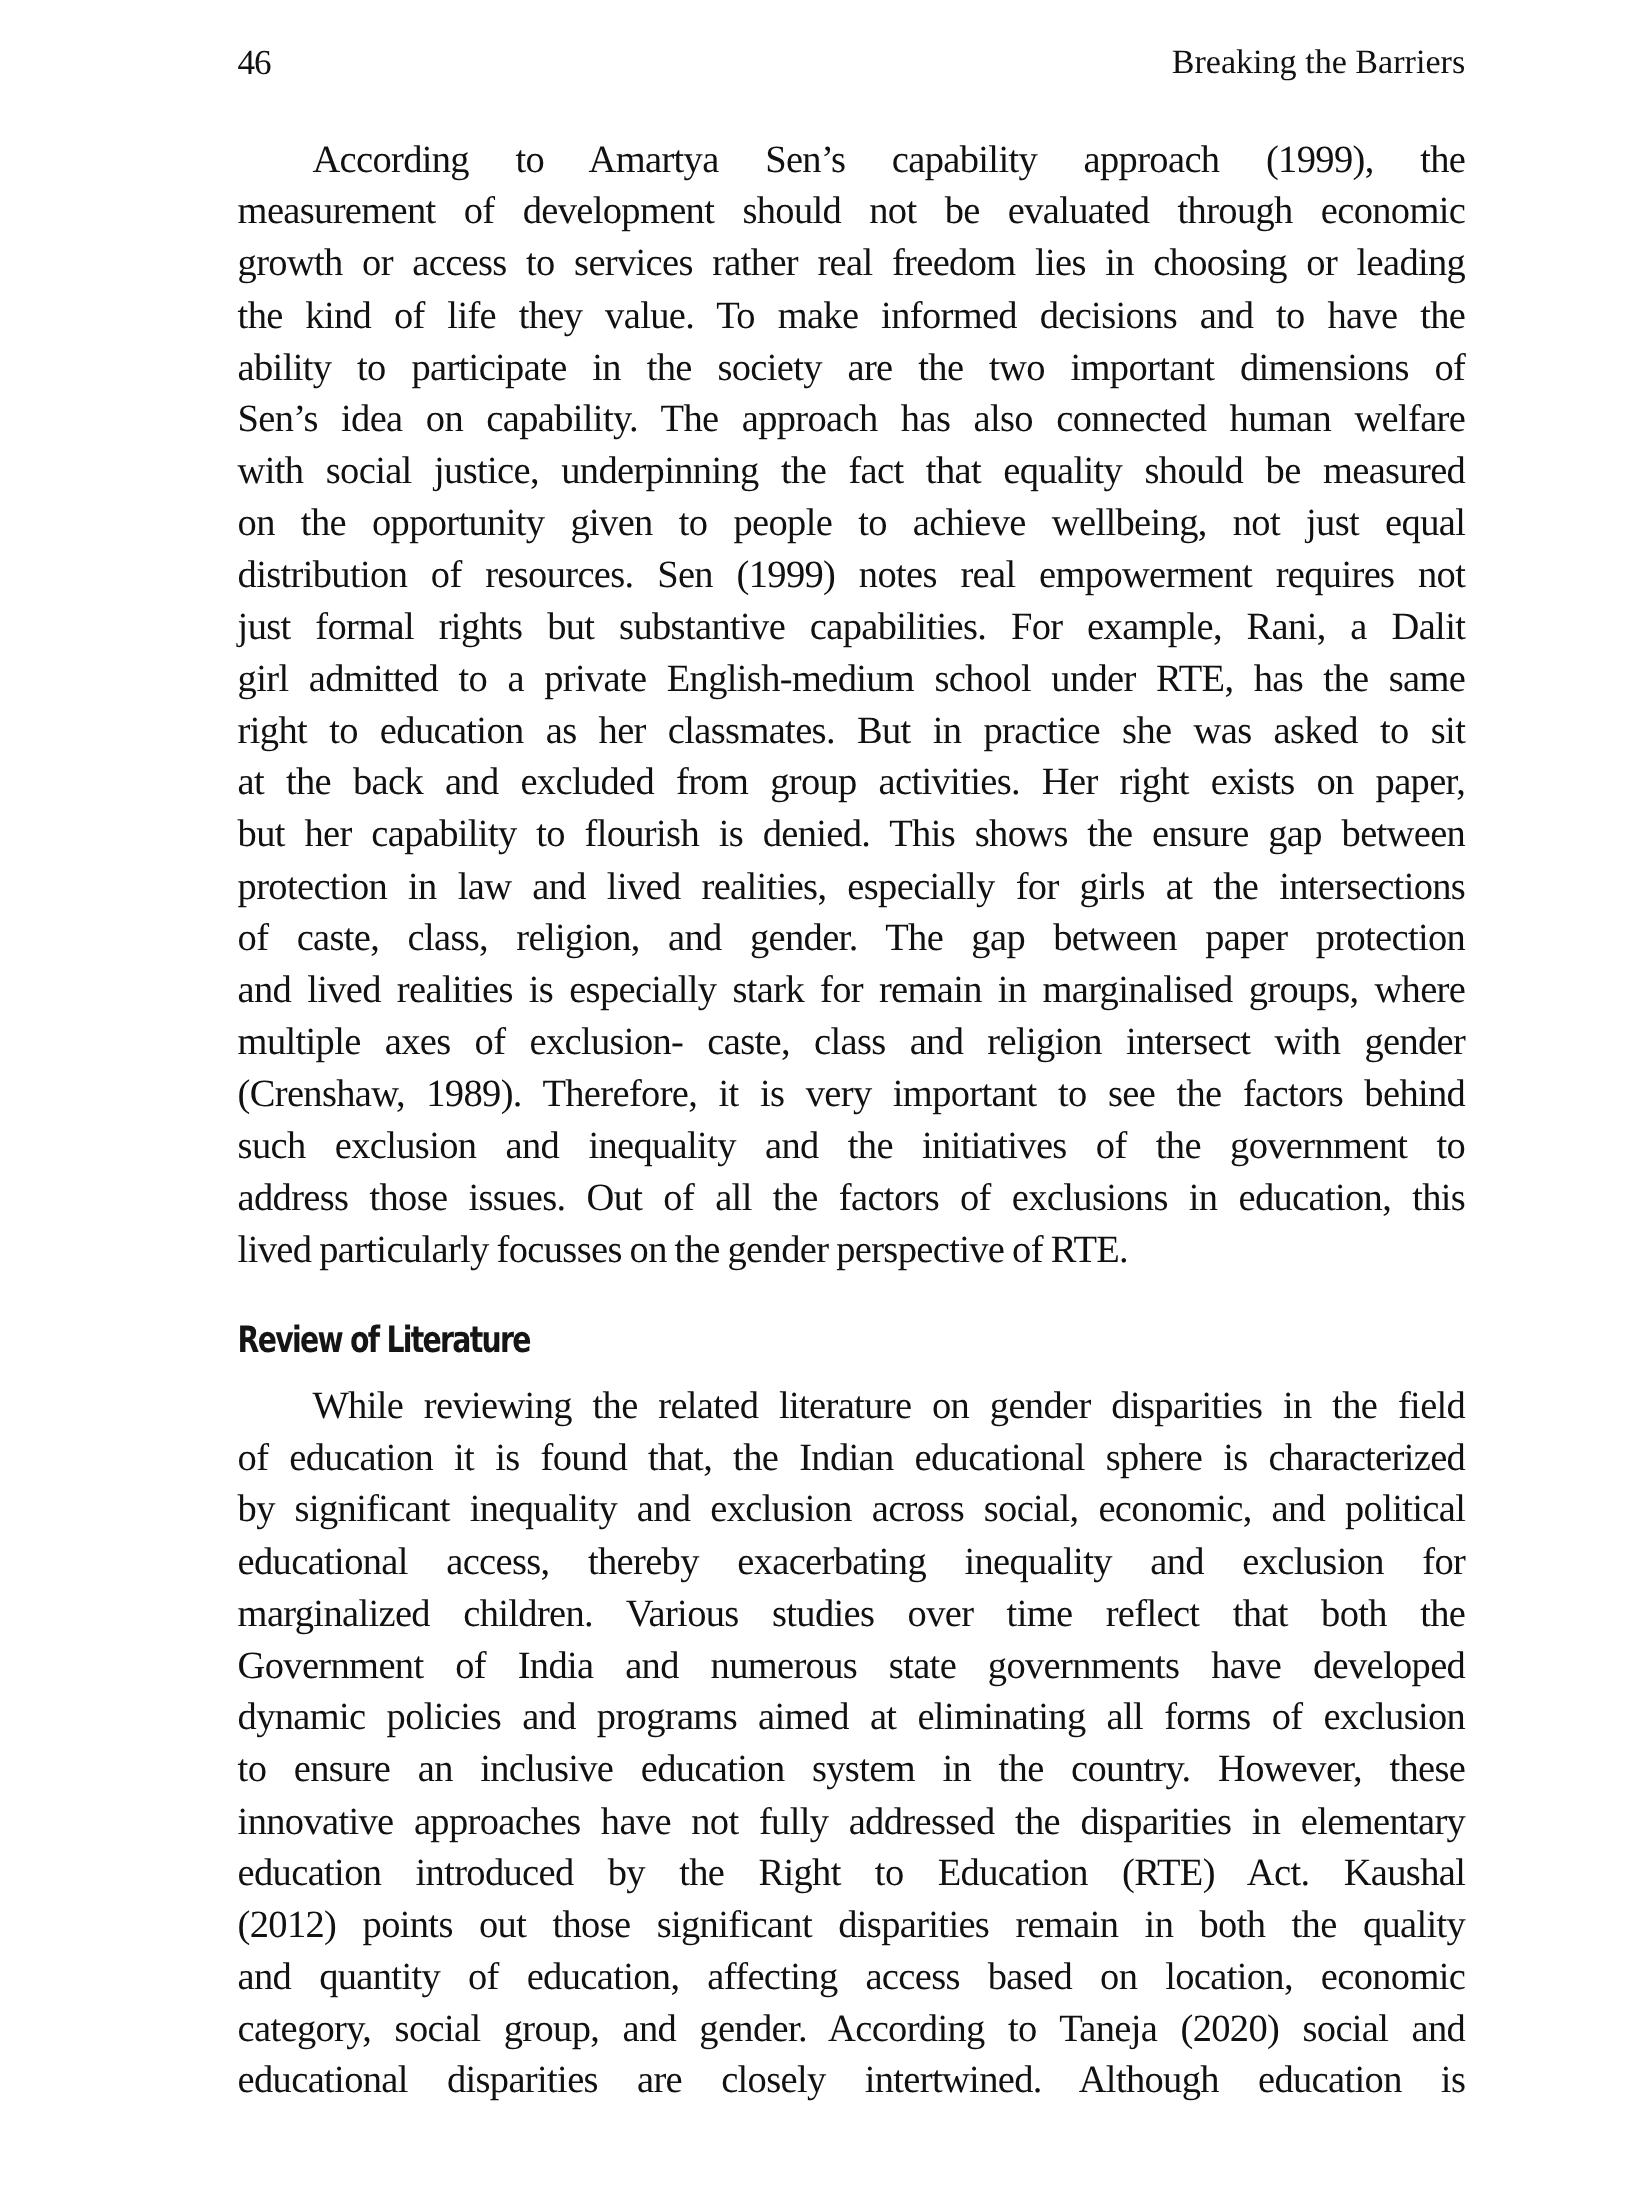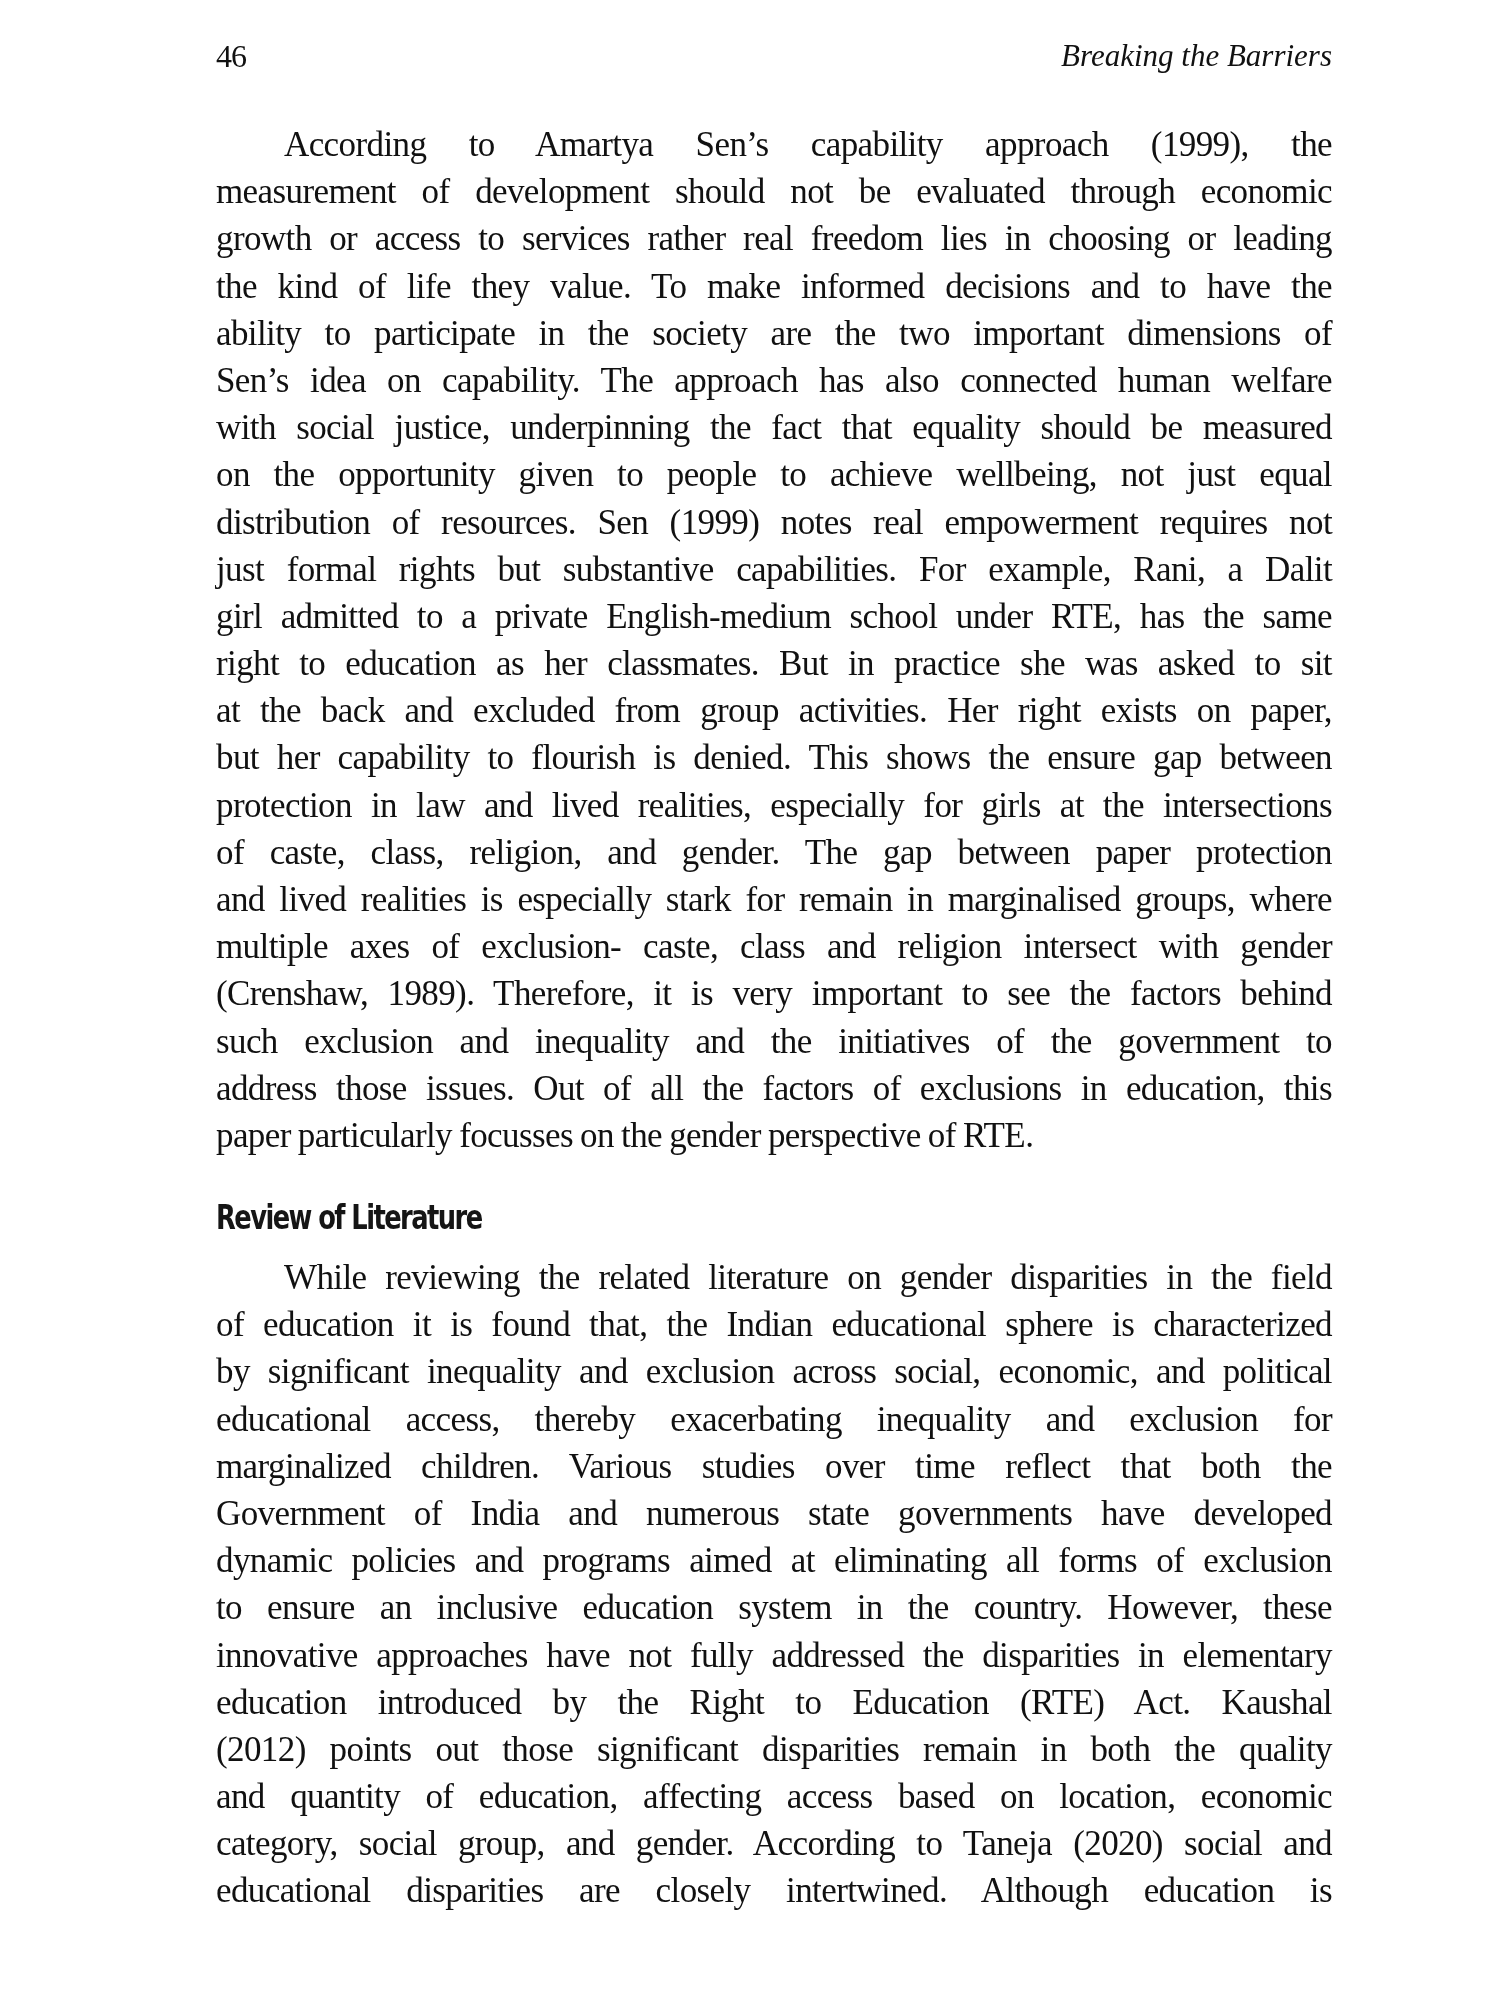--- a/index.html
+++ b/index.html
@@ -36,21 +36,20 @@
       font-size: 32px;
       line-height: 48px;
       letter-spacing: -1px;
     }
     .running-title {
       position: absolute;
       right: 0;
       top: 0;
       font-size: 31px;
       line-height: 48px;
-      font-style: italic;
     }
     .body-block {
       position: absolute;
       left: 216px;
       width: 1116px;
     }
     .para {
       font-size: 35px;
       line-height: 47.2px;
       text-align: justify;
@@ -113,21 +112,21 @@
     <span class="line">right to education as her classmates. But in practice she was asked to sit</span>
     <span class="line">at the back and excluded from group activities. Her right exists on paper,</span>
     <span class="line">but her capability to flourish is denied. This shows the ensure gap between</span>
     <span class="line">protection in law and lived realities, especially for girls at the intersections</span>
     <span class="line">of caste, class, religion, and gender. The gap between paper protection</span>
     <span class="line">and lived realities is especially stark for remain in marginalised groups, where</span>
     <span class="line">multiple axes of exclusion- caste, class and religion intersect with gender</span>
     <span class="line">(Crenshaw, 1989). Therefore, it is very important to see the factors behind</span>
     <span class="line">such exclusion and inequality and the initiatives of the government to</span>
     <span class="line">address those issues. Out of all the factors of exclusions in education, this</span>
-    <span class="line last">paper particularly focusses on the gender perspective of RTE.</span>
+    <span class="line last">lived particularly focusses on the gender perspective of RTE.</span>
   </div>
 
   <div class="heading">Review of Literature</div>
 
   <div class="body-block para2 para">
     <span class="line indent">While reviewing the related literature on gender disparities in the field</span>
     <span class="line">of education it is found that, the Indian educational sphere is characterized</span>
     <span class="line">by significant inequality and exclusion across social, economic, and political</span>
     <span class="line">educational access, thereby exacerbating inequality and exclusion for</span>
     <span class="line">marginalized children. Various studies over time reflect that both the</span>

